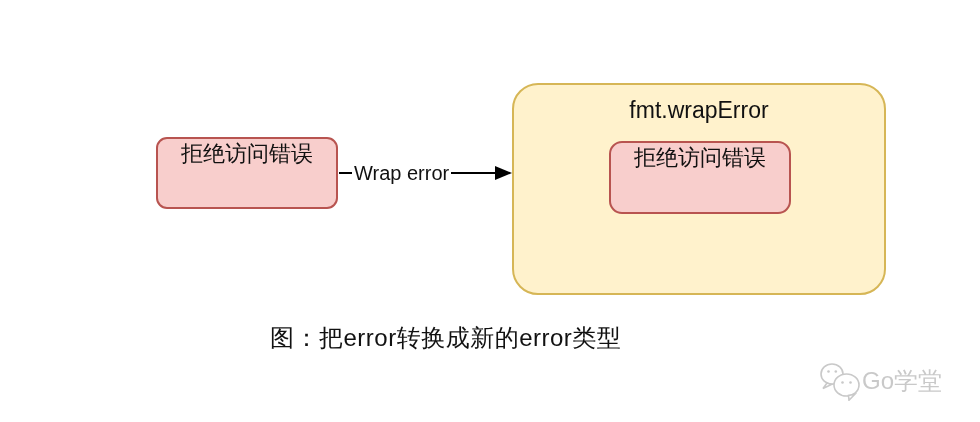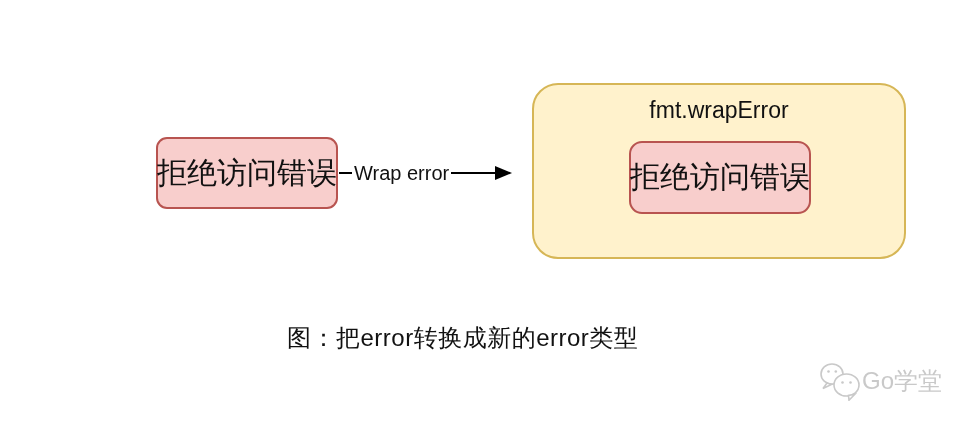--- a/index.html
+++ b/index.html
@@ -19,38 +19,37 @@
     font-family: "Liberation Sans", "DejaVu Sans", sans-serif;
     overflow: hidden;
   }
   .canvas {
     position: relative;
     width: 980px; height: 422px;
     background: var(--background);
   }
   .error-box {
     position: absolute;
-    display: flex; align-items: center; justify-content: center;
+    display: flex; align-items: flex-start; justify-content: center;
     background: var(--error-box-fill);
     border: 2px solid var(--error-box-border);
     border-radius: 11px;
-    font-size: 30px;
+    font-size: 22px;
     color: var(--text);
     white-space: nowrap;
   }
   .error-box.source { left: 156px; top: 137px; width: 182px; height: 72px; }
   .error-box.wrapped { left: 95px;  top: 56px;  width: 182px; height: 73px; border-radius: 13px; }
 
   .wrapper-box {
     position: absolute;
-    left: 512px; top: 83px; width: 374px; height: 176px;
+    left: 512px; top: 83px; width: 374px; height: 212px;
     background: var(--wrapper-fill);
     border: 2px solid var(--wrapper-border);
     border-radius: 26px;
-    margin-left: 20px;
   }
   .wrapper-title {
     position: absolute;
     left: 0; right: 0; top: 12px;
     text-align: center;
     font-size: 23px;
     color: var(--text);
     white-space: nowrap;
   }
 
@@ -80,21 +79,20 @@
   }
 
   .caption {
     position: absolute;
     left: 270px; top: 321px;
     font-size: 24px;
     line-height: 33px;
     color: var(--text);
     letter-spacing: 0.5px;
     white-space: nowrap;
-    margin-left: 17px;
   }
 
   .watermark {
     position: absolute;
     left: 818px; top: 361px;
     display: flex; align-items: center; 
     user-select: none;
   }
   .watermark .brand {
     font-size: 24px;

